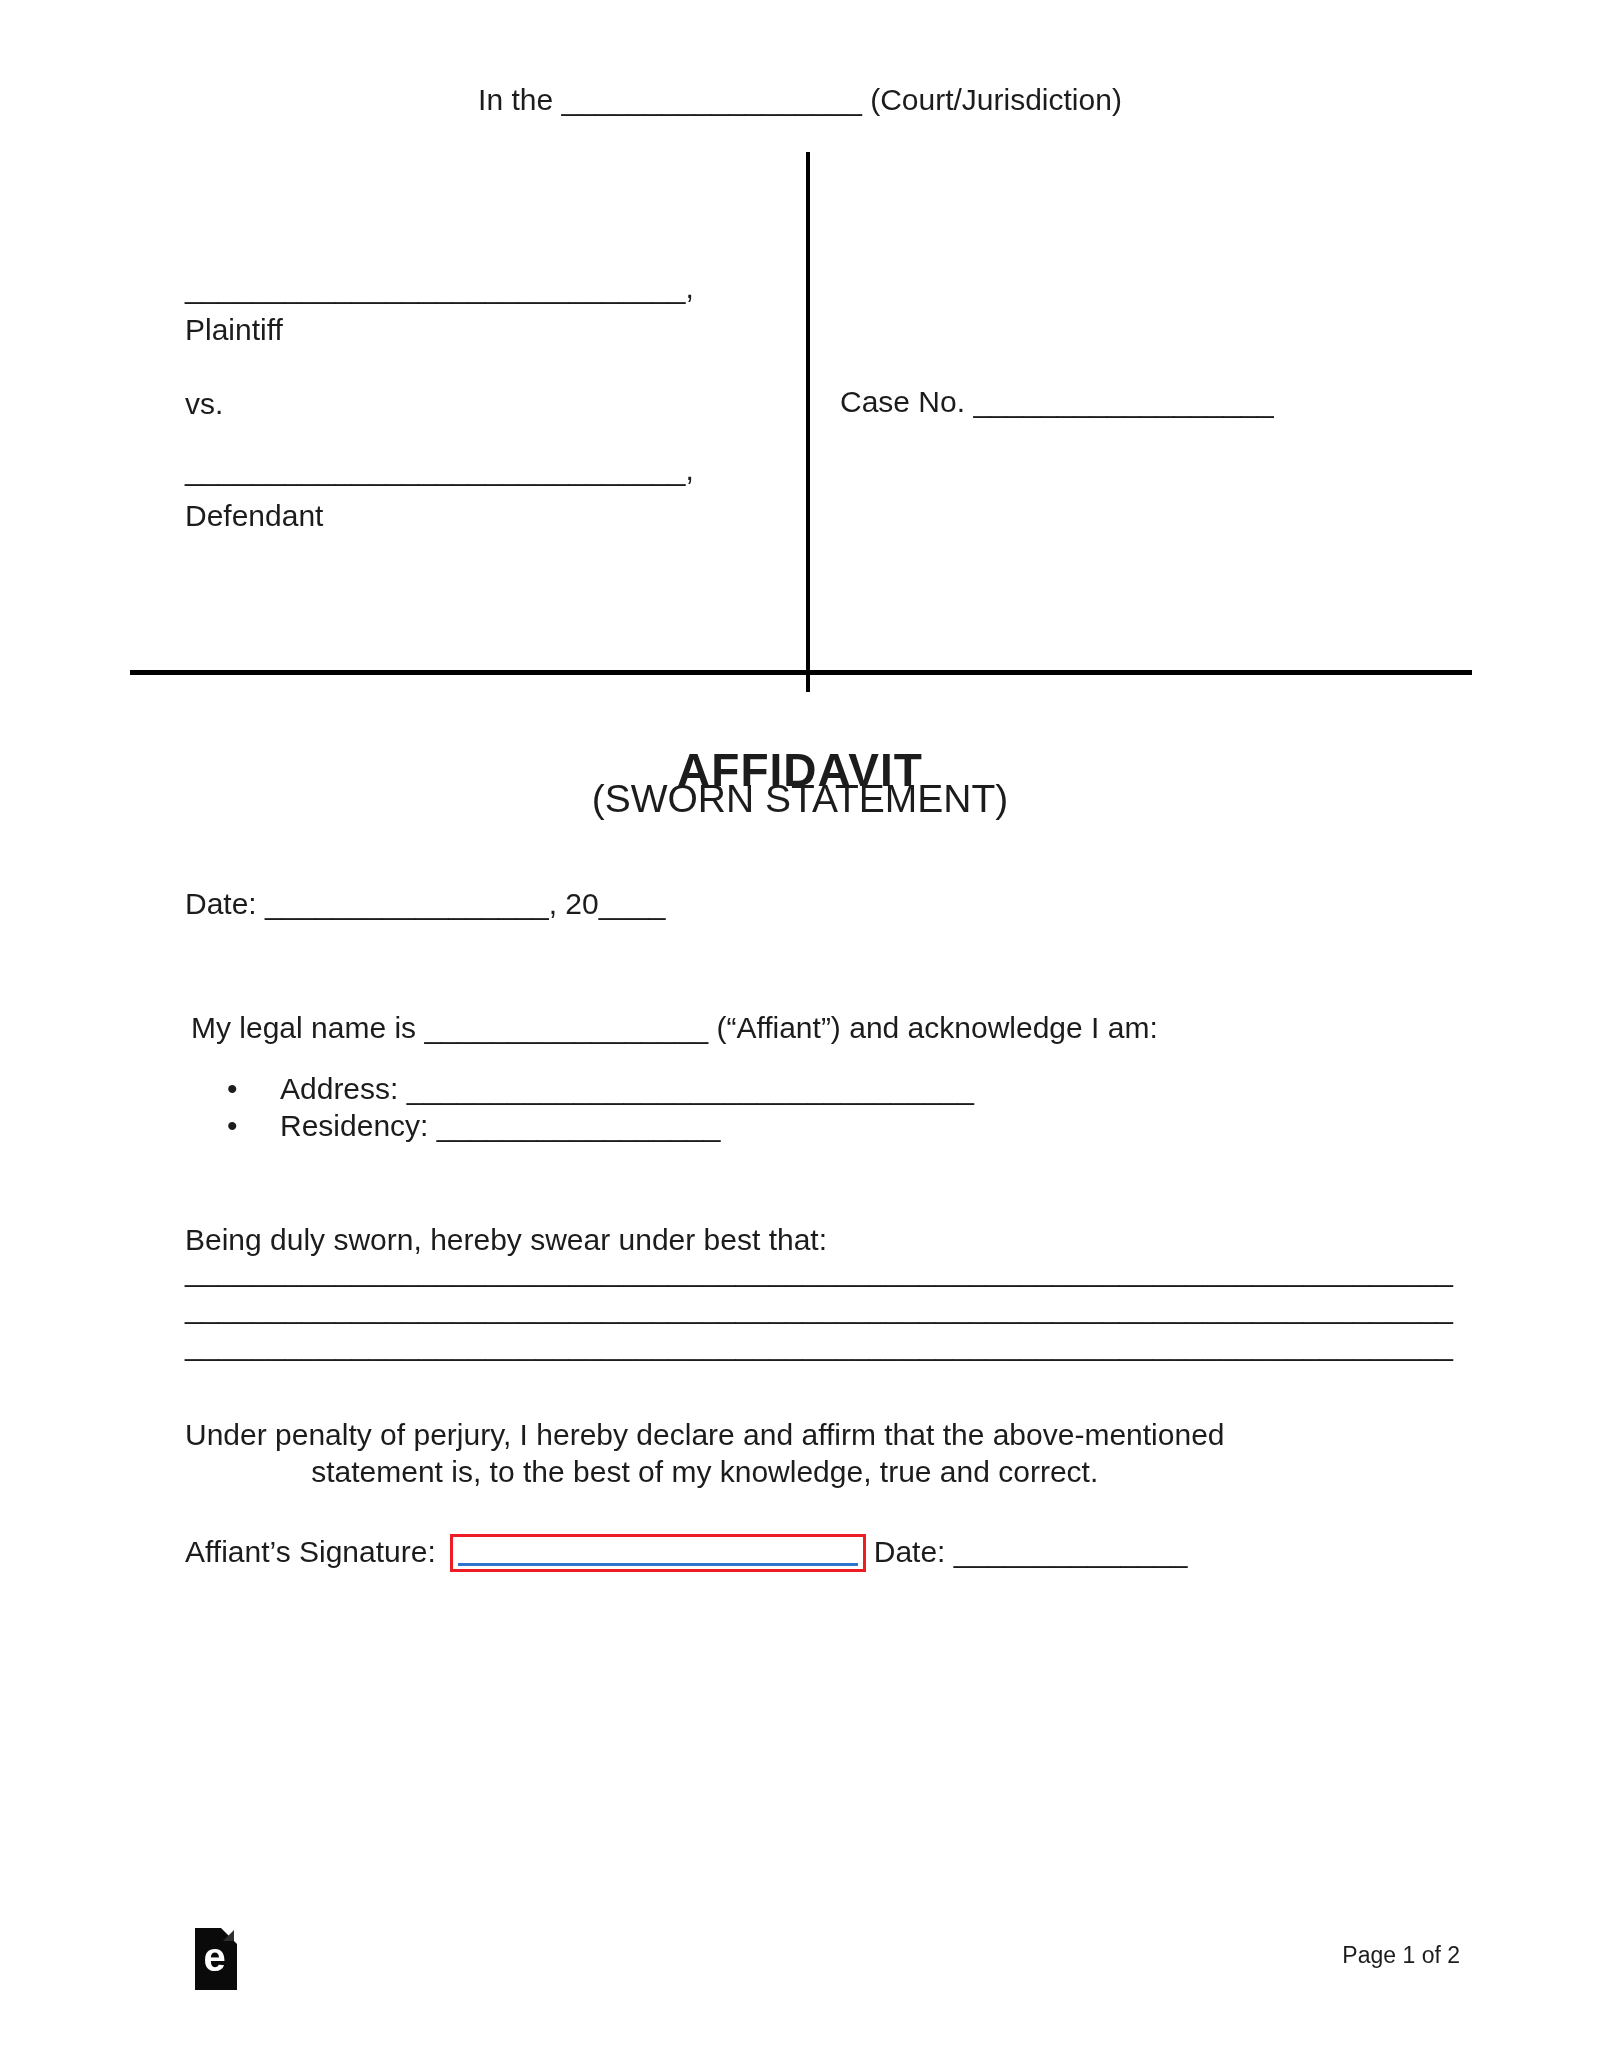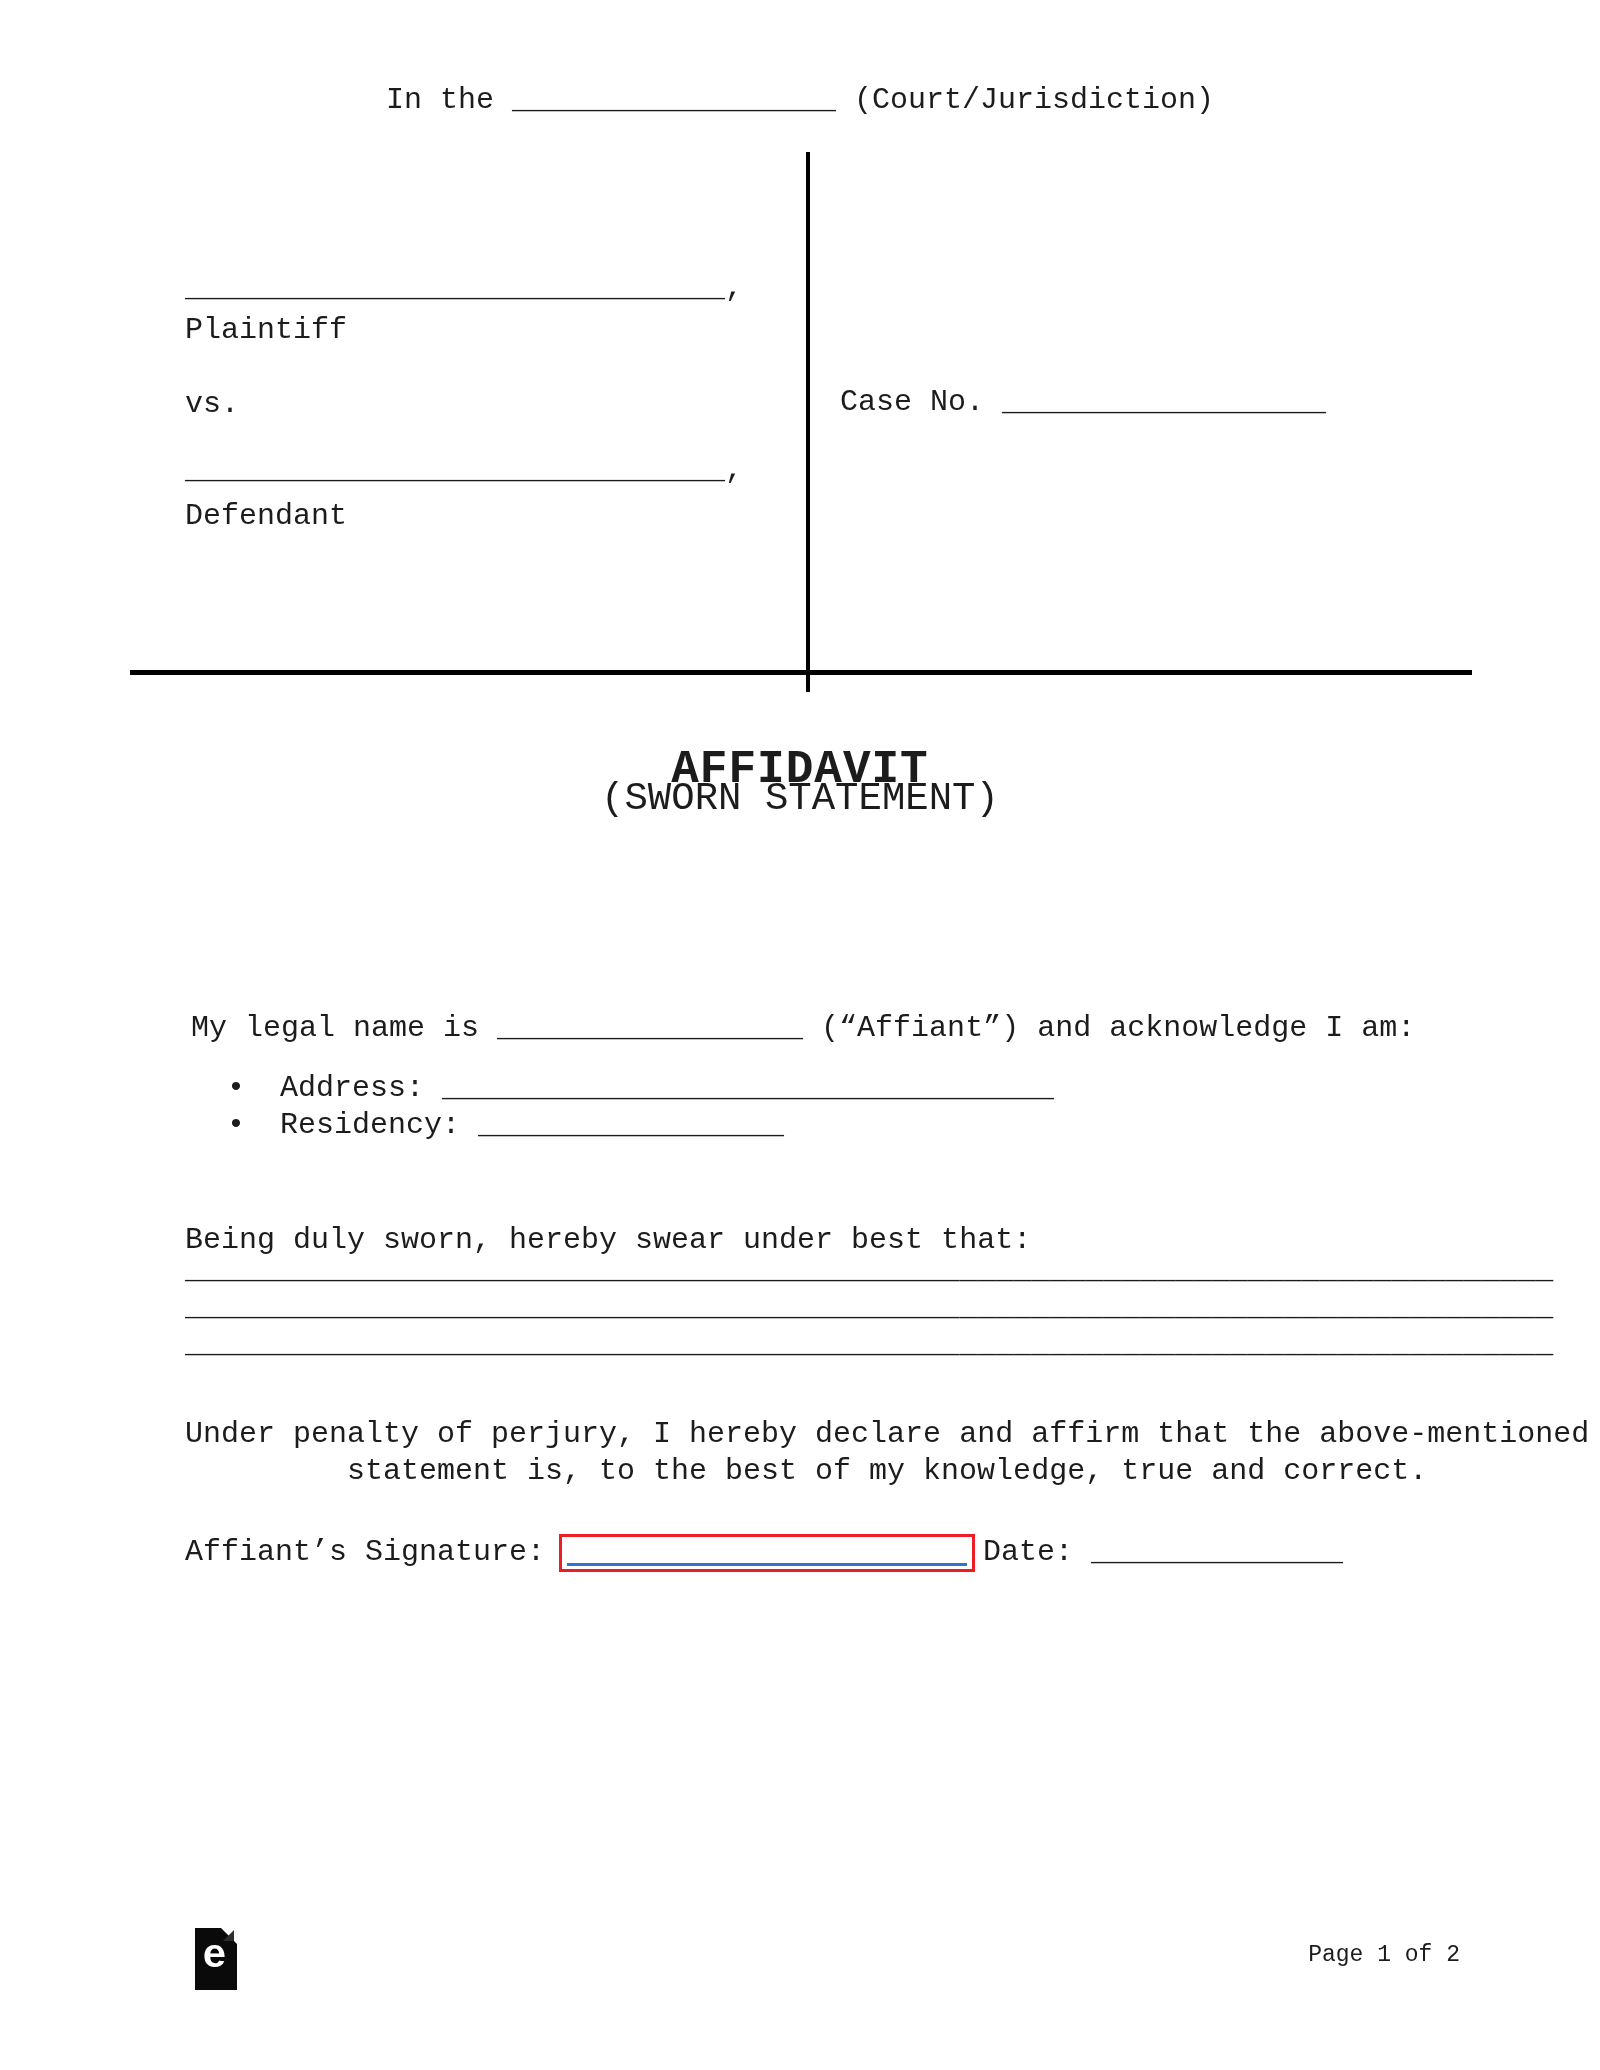--- a/index.html
+++ b/index.html
@@ -1,20 +1,20 @@
 <!DOCTYPE html>
 <html><head>
 <meta charset="utf-8">
 <style>
   html,body{margin:0;padding:0;background:#fff;}
   .page{
     position:relative;
     width:1600px;height:2070px;
     background:#ffffff;
-    font-family:Liberation Mono, monospace;
+    font-family:Liberation Sans, sans-serif;
     color:#1c1c1c;
     font-size:30px;
     line-height:36px;
     overflow:hidden;
   }
   .abs{position:absolute;white-space:nowrap;}
   .centered{left:0;width:100%;text-align:center;}
 
   
   .vline{position:absolute;left:806px;top:152px;width:4px;height:540px;background:#000;}
@@ -85,20 +85,21 @@
   <div class="abs" style="left:185px;top:312px;">Plaintiff</div>
   <div class="abs" style="left:185px;top:386px;">vs.</div>
   <div class="abs" style="left:185px;top:452px;">______________________________,</div>
   <div class="abs" style="left:185px;top:498px;">Defendant</div>
 
   <div class="abs" style="left:840px;top:384px;">Case No. __________________</div>
 
   <div class="abs centered doc-title">AFFIDAVIT</div>
   <div class="abs centered doc-subtitle">(SWORN STATEMENT)</div>
 
+  <div class="abs" style="left:185px;top:886px;">Date: _________________, 20____</div>
 
   <div class="abs" style="left:191px;top:986px;margin-top:24px;">My legal name is _________________ (“Affiant”) and acknowledge I am:</div>
 
   <div class="bullet-list">
     <div class="bullet-item">Address: __________________________________</div>
     <div class="bullet-item">Residency: _________________</div>
   </div>
 
   <div class="abs" style="left:185px;top:1222px;">Being duly sworn, hereby swear under best that:</div>
 

